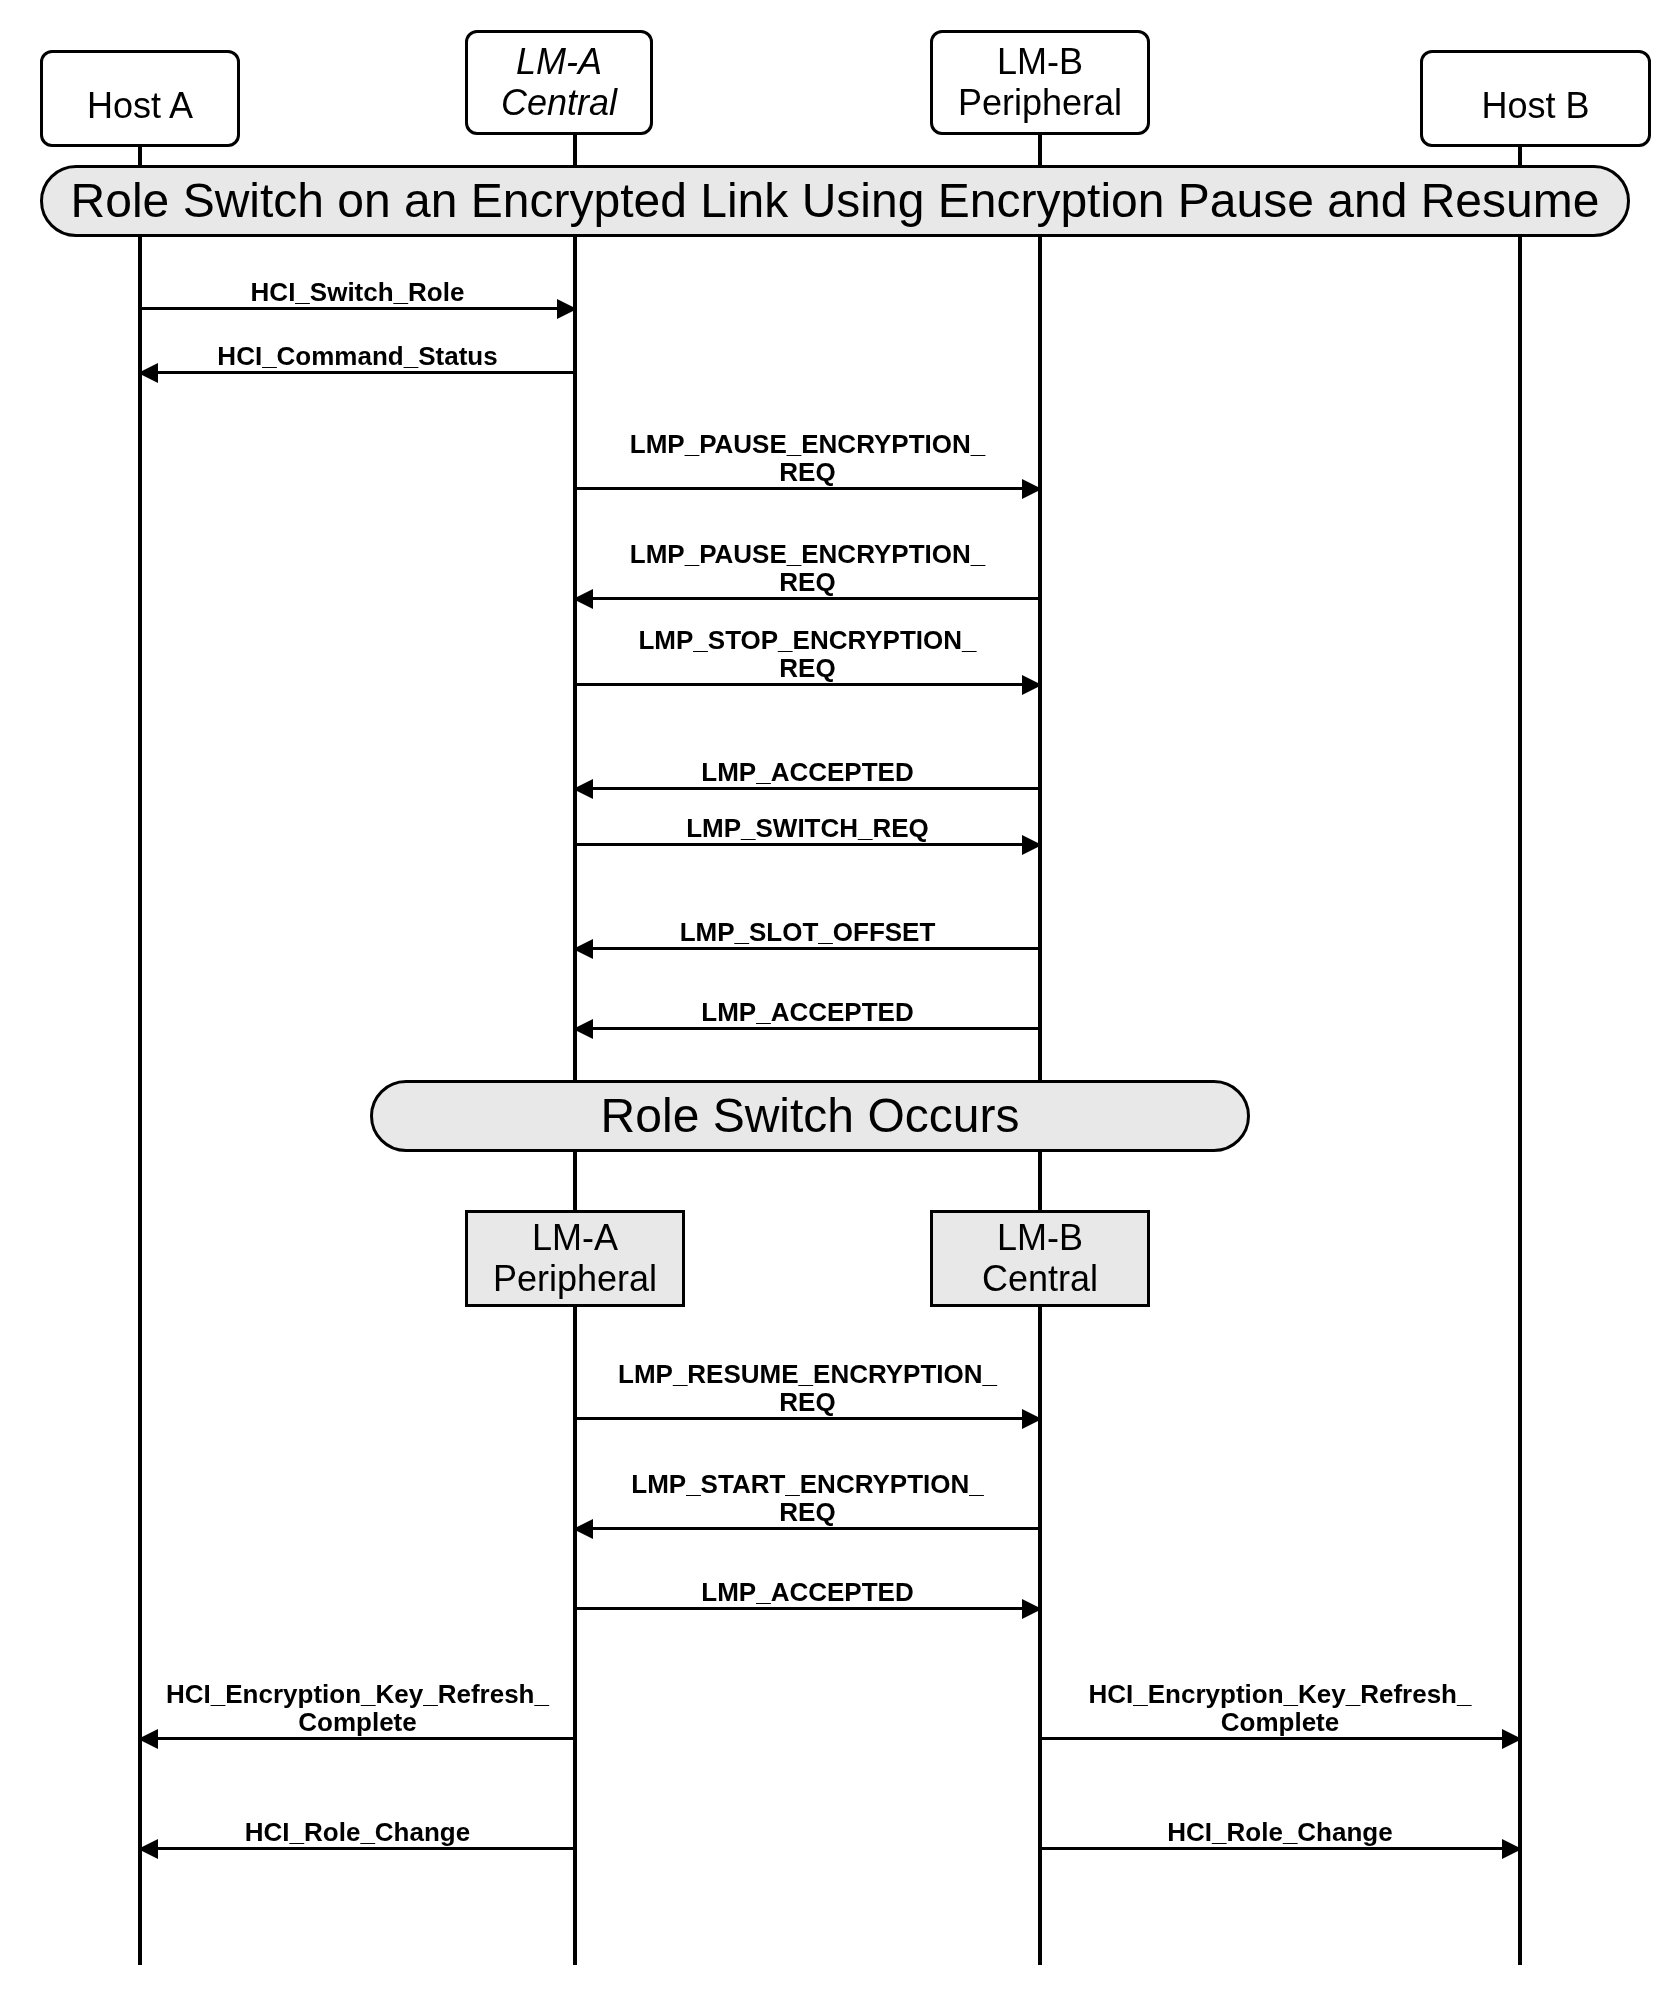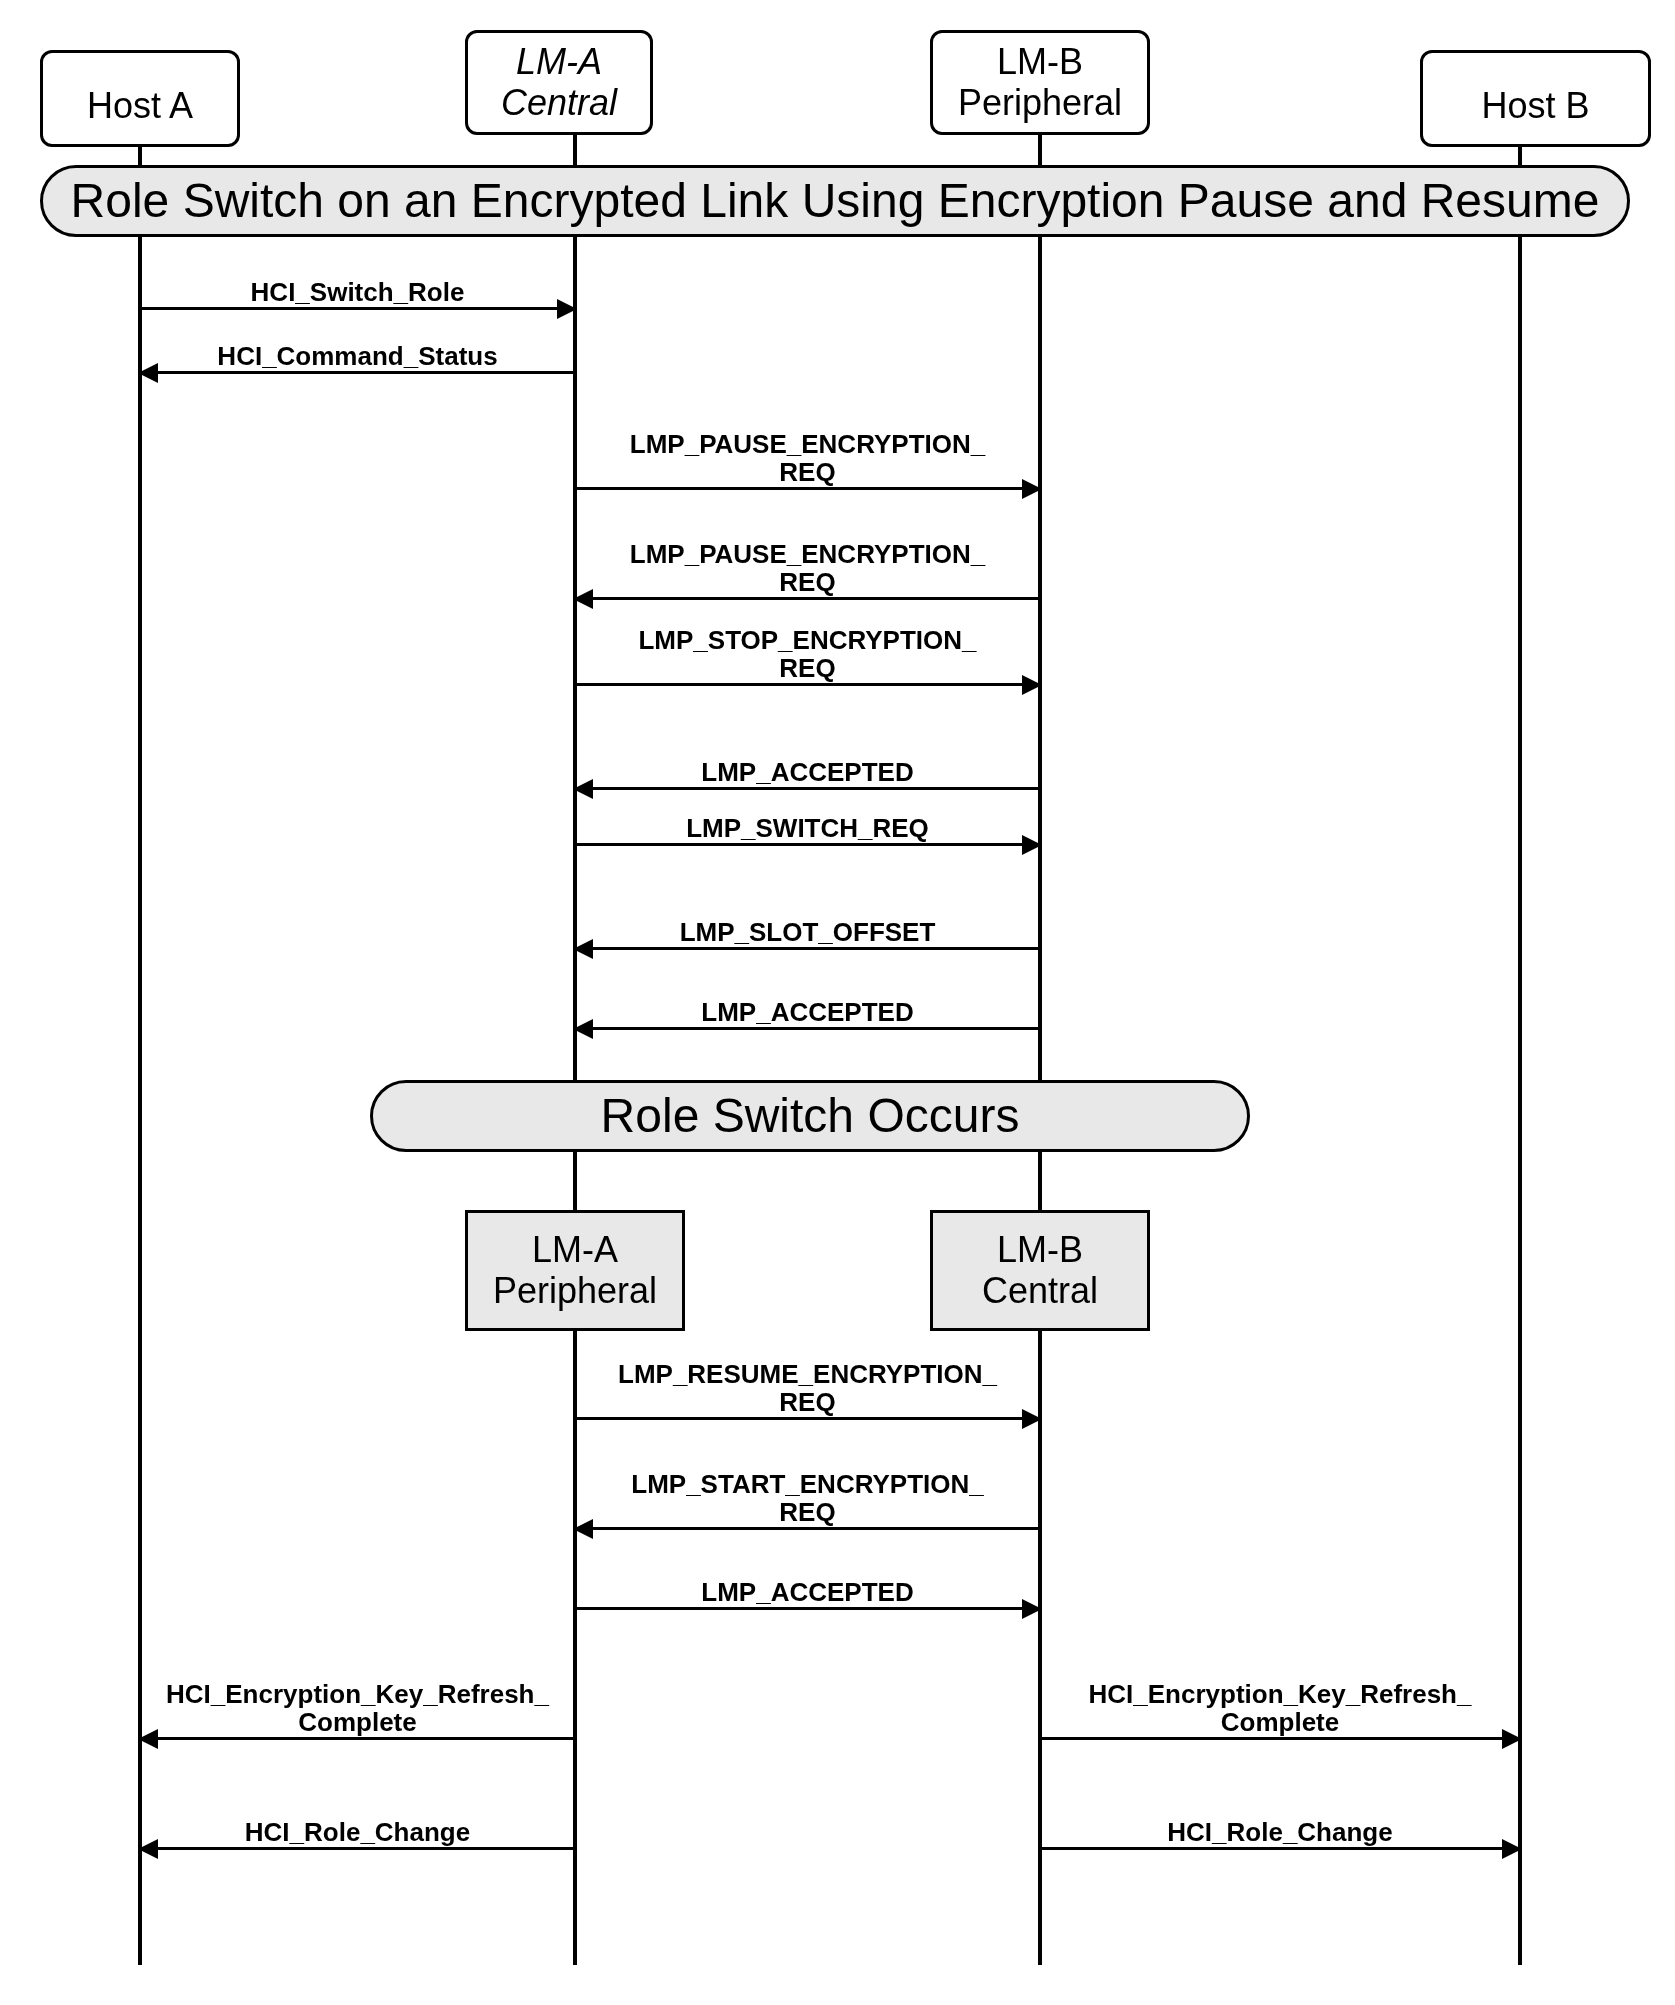--- a/index.html
+++ b/index.html
@@ -24,21 +24,21 @@
     line-height: 1.15;
     box-sizing: border-box;
     z-index: 3;
   }
   .actor-box.short { padding-top: 32px; padding-bottom: 18px; }
   .role-box {
     position: absolute;
     border: 3px solid #000;
     background: #e8e8e8;
     text-align: center;
-    padding: 16px 10px;
+    padding: 4px 10px;
     font-size: 36px;
     line-height: 1.15;
     box-sizing: border-box;
     z-index: 3;
   }
   .lifeline {
     position: absolute;
     width: 4px;
     background: #000;
     z-index: 1;

